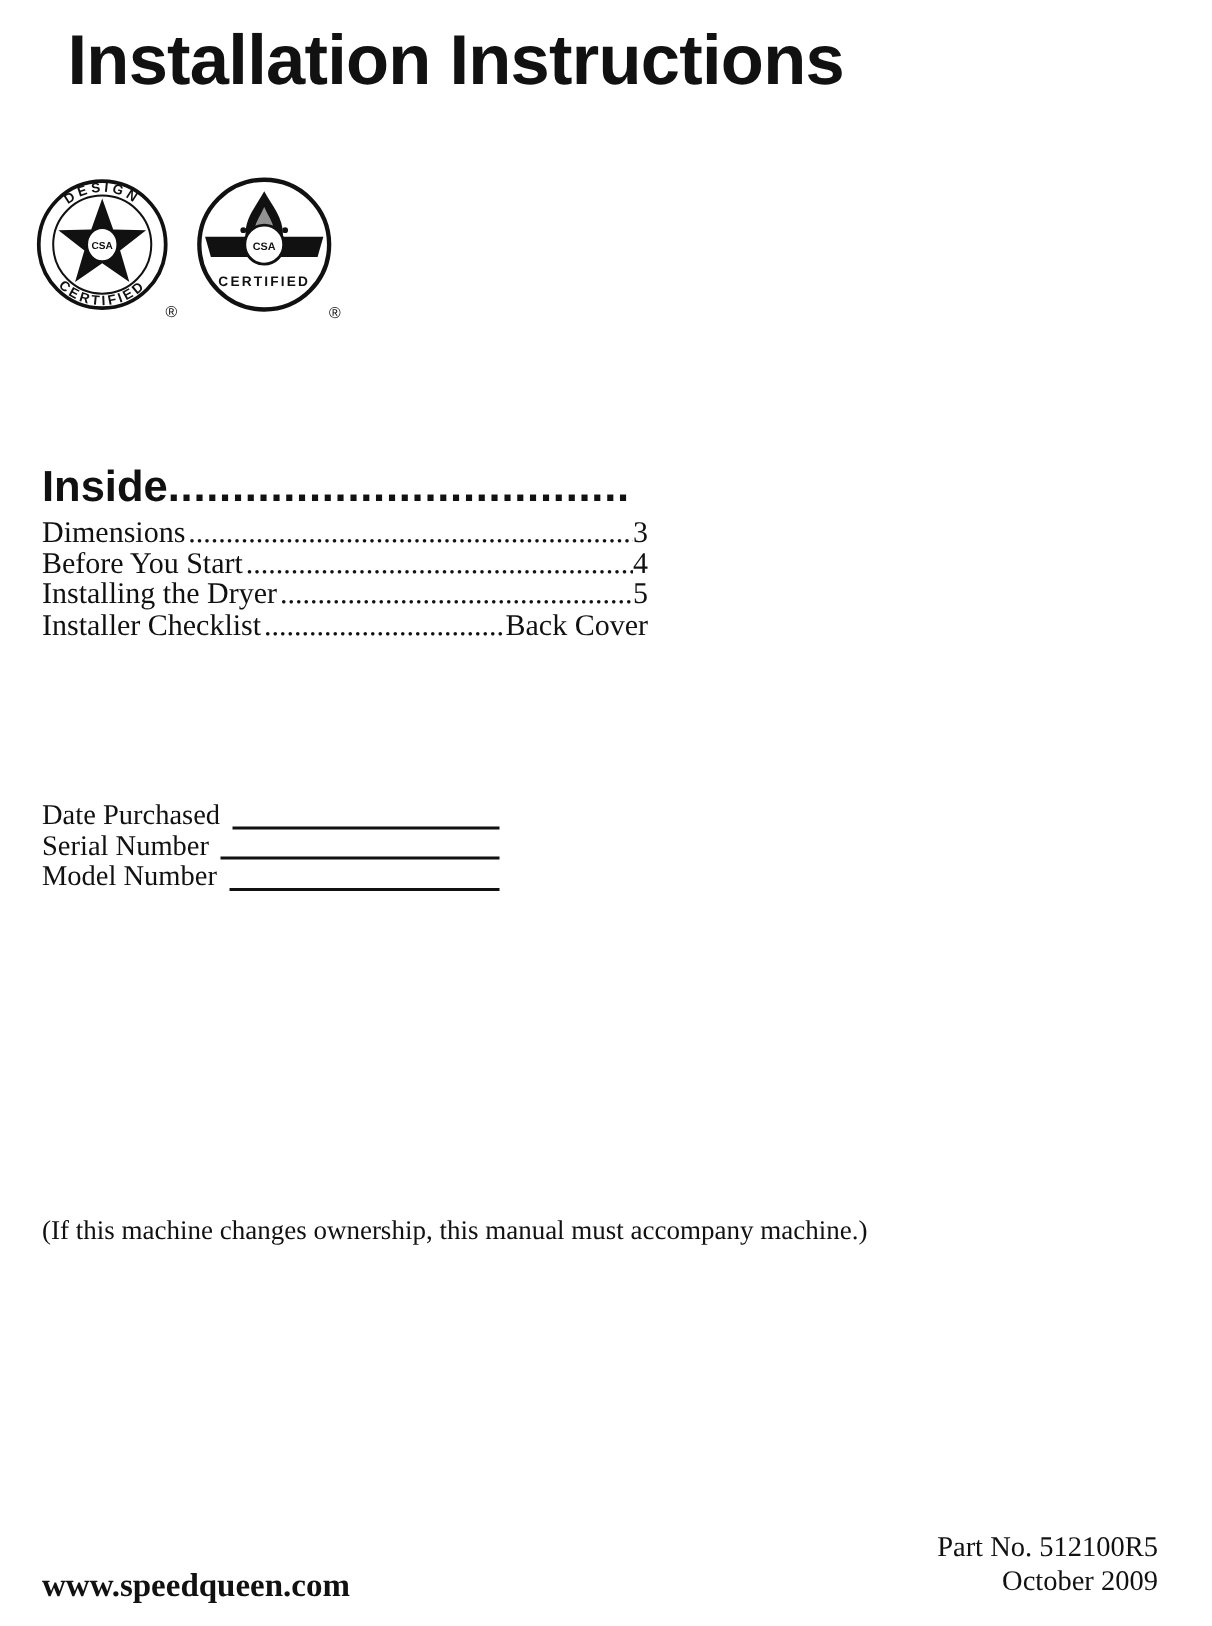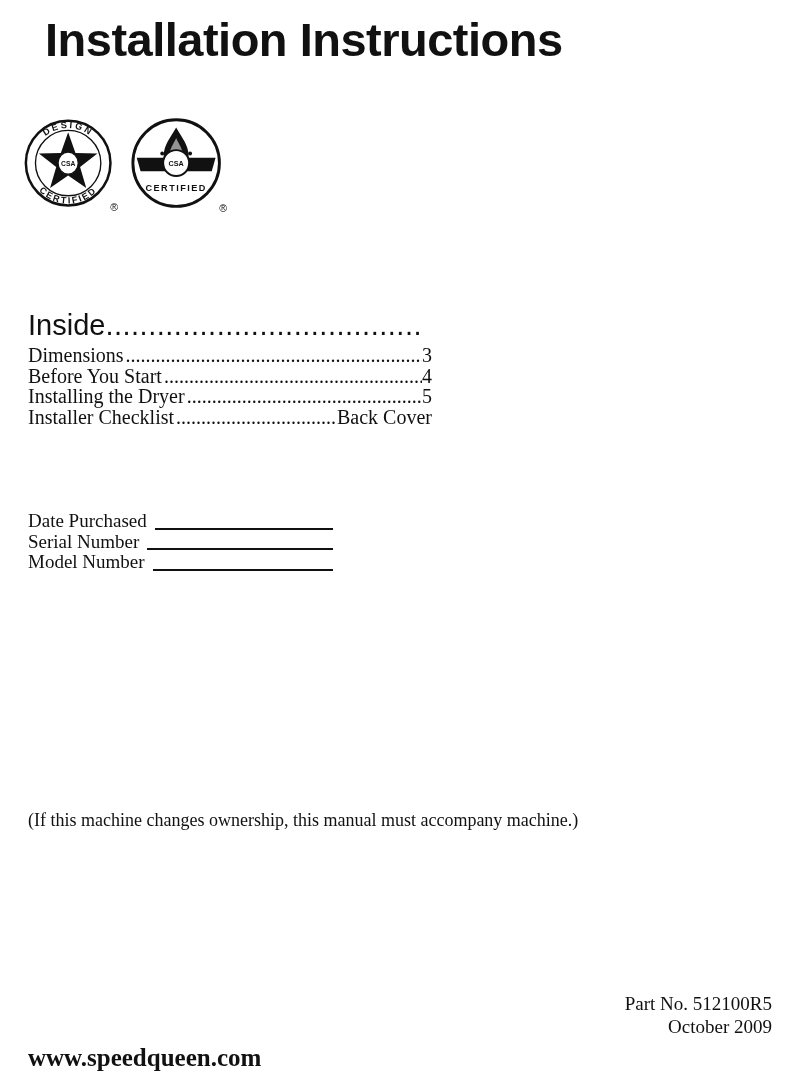--- a/index.html
+++ b/index.html
@@ -14,40 +14,40 @@
          font-family:"Liberation Sans", sans-serif;font-weight:bold;
          font-size:25px;white-space:nowrap;}
 
   
   .badges{position:absolute;left:22px;top:114px;display:flex;gap:8px;}
   .badge{width:100px;height:102px;}
 
   
   .toc{position:absolute;left:28px;top:308px;width:404px;}
   .inside-heading{display:flex;width:392px;overflow:hidden;
-        font-family:"Liberation Sans", sans-serif;font-weight:normal;
+        font-family:"Liberation Sans", sans-serif;font-weight:bold;
         font-size:29px;line-height:34px;white-space:nowrap;}
   .inside-heading .fill-dots{flex:1;overflow:hidden;letter-spacing:0.5px;}
   .toc-list{margin-top:3px;}
   .toc-row{display:flex;align-items:baseline;font-size:20px;line-height:20.5px;white-space:nowrap;}
   .toc-row .dots{flex:1;overflow:hidden;padding:0 2px;}
   .toc-page{text-align:right;}
 
   
-  .records{position:absolute;left:28px;top:511px;width:307px;}
+  .records{position:absolute;left:28px;top:534px;width:307px;}
   .record-row{display:flex;font-size:19px;line-height:20.5px;white-space:nowrap;}
   .record-row .blank{flex:1;border-bottom:2px solid #111;margin:0 2px 2px 8px;}
 
   
   .notes{position:absolute;left:28px;top:804px;font-size:18px;line-height:23px;}
   .notes .note-line2{margin-top:5px;}
 
   
-  .footer-left{position:absolute;left:28px;top:1044px;font-size:25px;font-weight:bold;white-space:nowrap;}
-  .footer-right{position:absolute;right:36px;top:992px;text-align:right;
+  .footer-left{position:absolute;left:28px;top:1044px;font-size:22px;font-weight:bold;white-space:nowrap;}
+  .footer-right{position:absolute;right:36px;top:1020px;text-align:right;
         font-size:19px;line-height:23px;white-space:nowrap;}
 
   svg text{font-family:"Liberation Sans", sans-serif;}
 </style>
 </head>
 <body>
 
 <div class="page">
 
   <div class="title">Installation Instructions</div>

